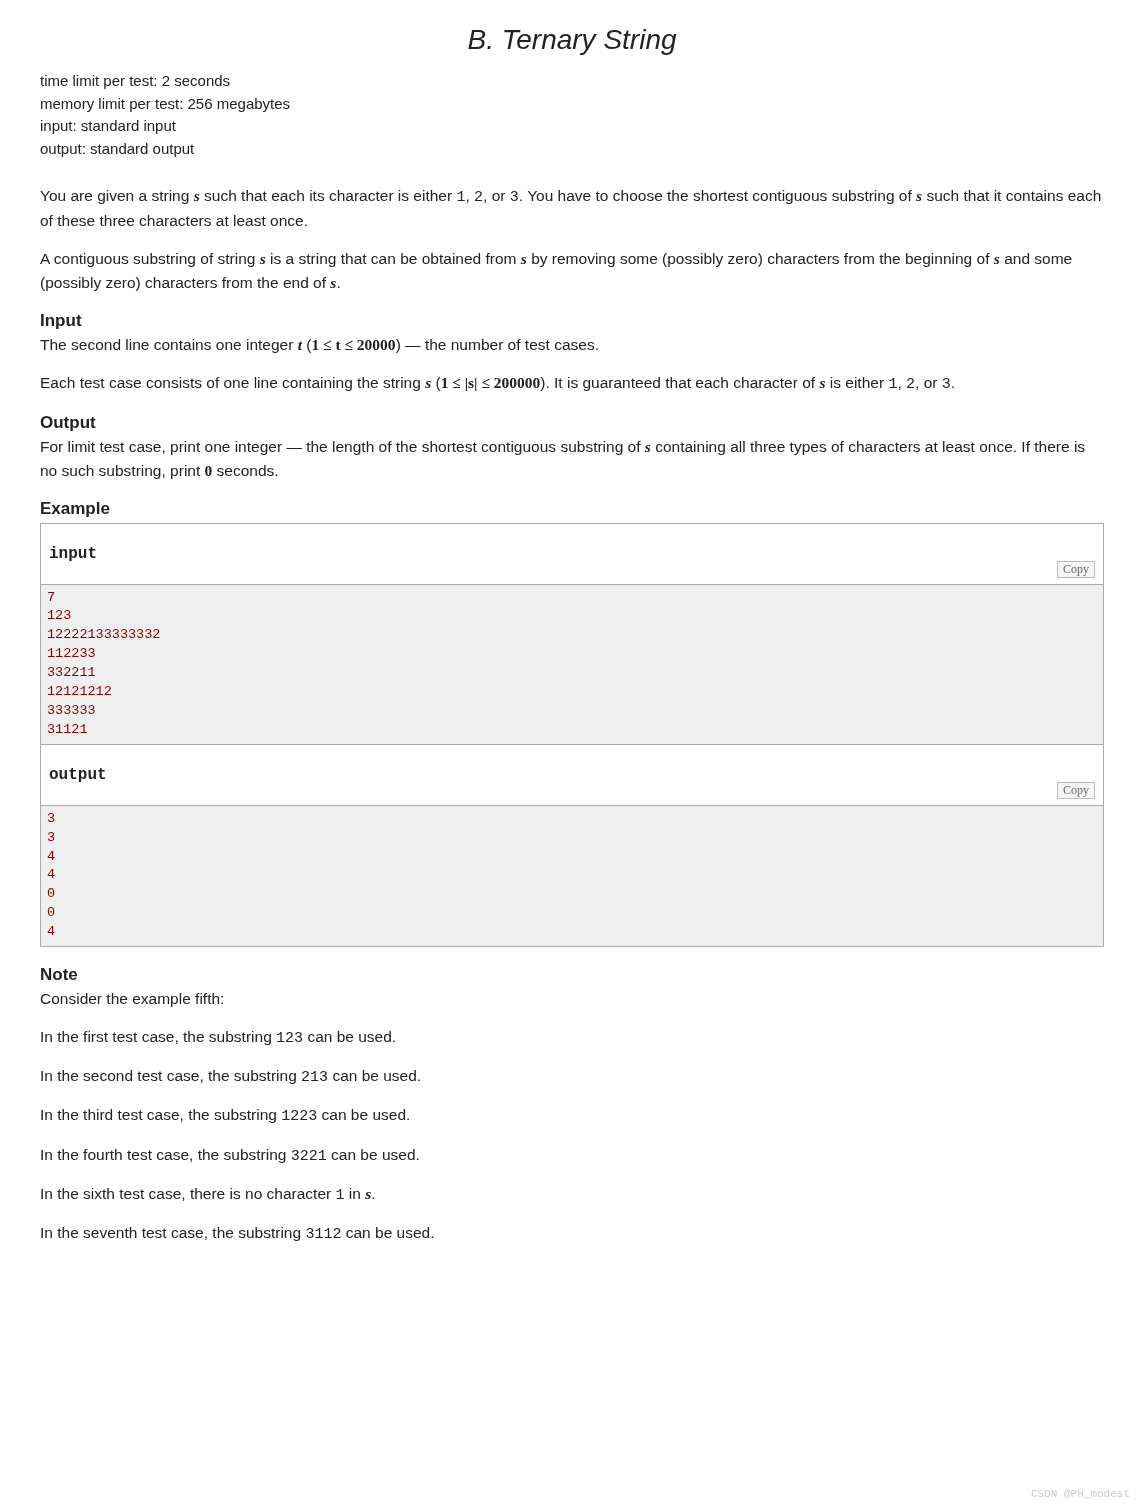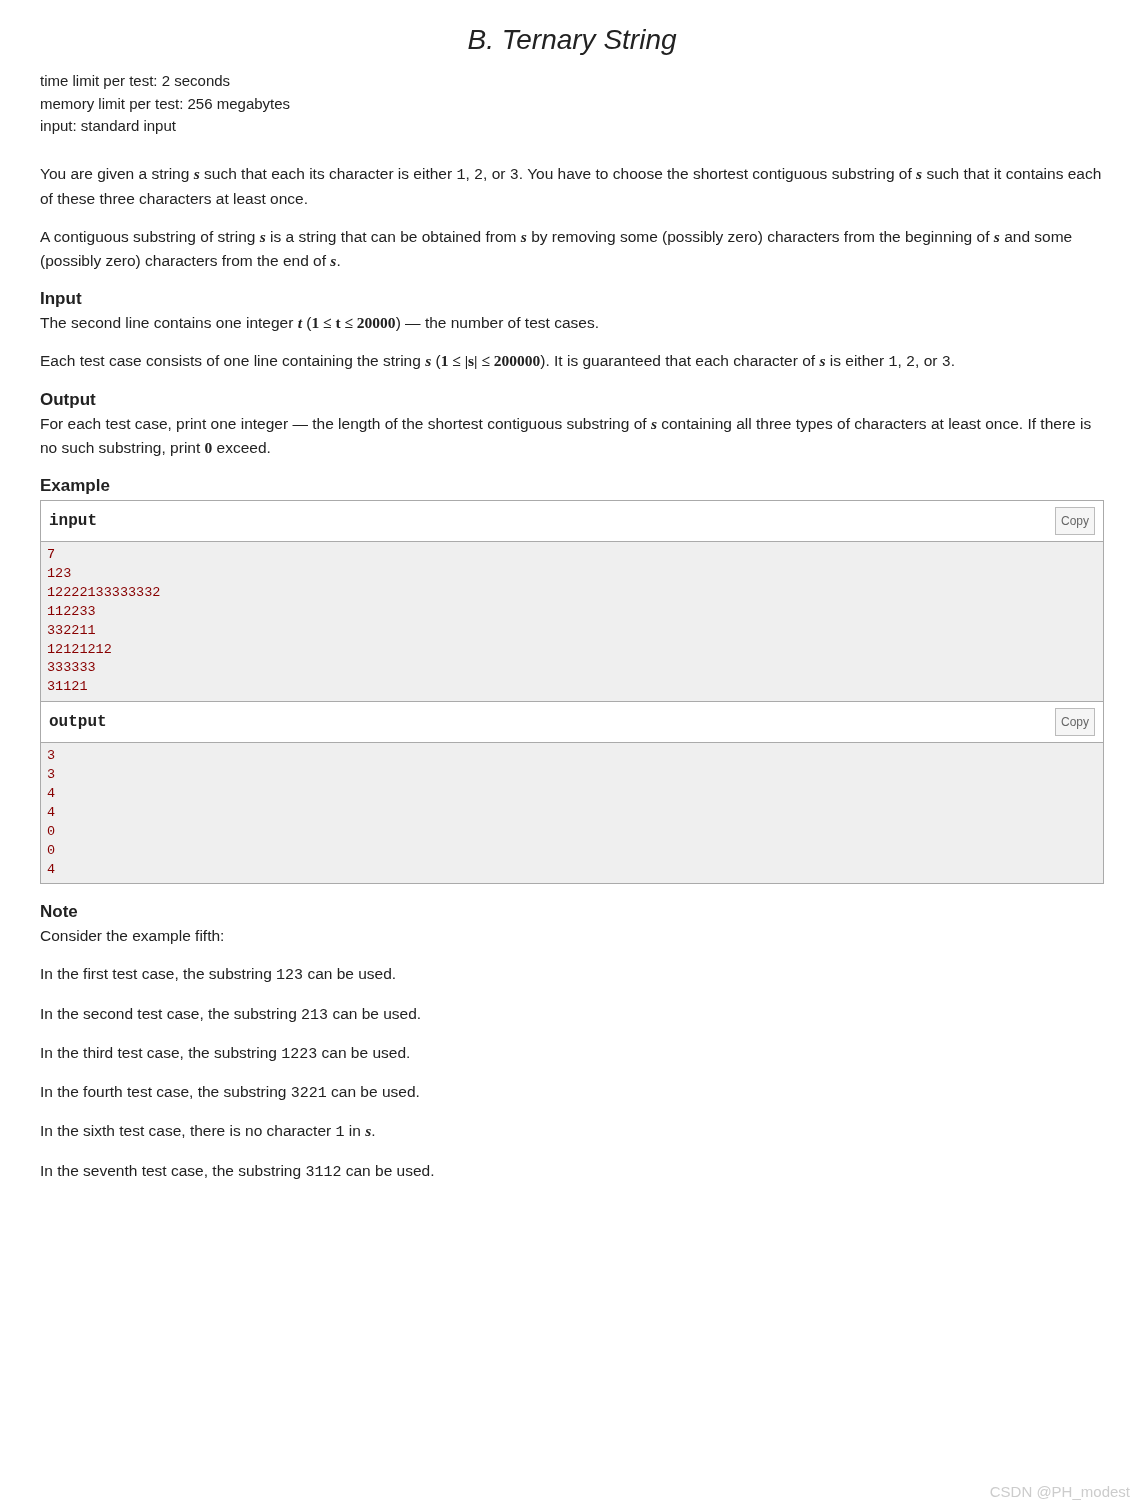--- a/index.html
+++ b/index.html
@@ -59,83 +59,85 @@
     font-weight: 700;
     font-size: 16px;
     padding: 6px 8px;
     border-bottom: 1px solid #aaa;
     display: flex;
     justify-content: space-between;
     align-items: center;
     background: #fff;
   }
   .io-header .copy-btn {
-    font-family: Liberation Sans, sans-serif;
+    font-family: Liberation Serif, serif;
     font-size: 12px;
     font-weight: 400;
     color: #666;
     border: 1px solid #bbb;
     background: #f5f5f5;
-    padding: 6px 5px;
+    padding: 0 5px;
     cursor: pointer;
+    margin-top: 31px;
   }
   .io-body {
     background: #efefef;
     font-family: Consolas, "Courier New", monospace;
     font-size: 13.5px;
     line-height: 1.4;
     padding: 4px 6px;
     color: #880000;
     white-space: pre;
   }
   .io-sep {
     border-top: 1px solid #aaa;
   }
   .watermark {
     position: fixed;
     bottom: 10px;
     right: 14px;
     color: #ccc;
-    font-size: 15px;
-    font-family: Liberation Sans, sans-serif;
+    font-size: 11px;
+    font-family: Liberation Mono, monospace;
     margin-top: 32px;
   }
 </style>
 </head>
 <body>
 
 <div class="container">
 
   <div class="title">B. Ternary String</div>
 
   <div class="limits">
     <div>time limit per test: 2 seconds</div>
     <div>memory limit per test: 256 megabytes</div>
     <div>input: standard input</div>
+    <div>output: standard output</div>
   </div>
 
   <p class="para">
     <span>You are given a string </span><span class="mathvar">s</span><span> such that each its character is either </span><span class="mono">1</span><span>, </span><span class="mono">2</span><span>, or </span><span class="mono">3</span><span>. You have to choose the shortest contiguous substring of </span><span class="mathvar">s</span><span> such that it contains each of these three characters at least once.</span>
   </p>
 
   <p class="para">
     <span>A contiguous substring of string </span><span class="mathvar">s</span><span> is a string that can be obtained from </span><span class="mathvar">s</span><span> by removing some (possibly zero) characters from the beginning of </span><span class="mathvar">s</span><span> and some (possibly zero) characters from the end of </span><span class="mathvar">s</span><span>.</span>
   </p>
 
   <div class="section-header">Input</div>
   <p class="para">
     <span>The second line contains one integer </span><span class="mathvar">t</span><span> (</span><span class="mathnum"><b>1 ≤ t ≤ 20000</b></span><span>) — the number of test cases.</span>
   </p>
   <p class="para">
     <span>Each test case consists of one line containing the string </span><span class="mathvar">s</span><span> (</span><span class="mathnum"><b>1 ≤ |s| ≤ 200000</b></span><span>). It is guaranteed that each character of </span><span class="mathvar">s</span><span> is either </span><span class="mono">1</span><span>, </span><span class="mono">2</span><span>, or </span><span class="mono">3</span><span>.</span>
   </p>
 
   <div class="section-header">Output</div>
   <p class="para">
-    <span>For each test case, print one integer — the length of the shortest contiguous substring of </span><span class="mathvar">s</span><span> containing all three types of characters at least once. If there is no such substring, print </span><span class="mathnum"><b>0</b></span><span> exceed.</span>
+    <span>For limit test case, print one integer — the length of the shortest contiguous substring of </span><span class="mathvar">s</span><span> containing all three types of characters at least once. If there is no such substring, print </span><span class="mathnum"><b>0</b></span><span> seconds.</span>
   </p>
 
   <div class="section-header">Example</div>
   <div class="example-box">
     <div class="io-header">
       <span>input</span>
       <span class="copy-btn">Copy</span>
     </div>
     <div class="io-body">7
 123

